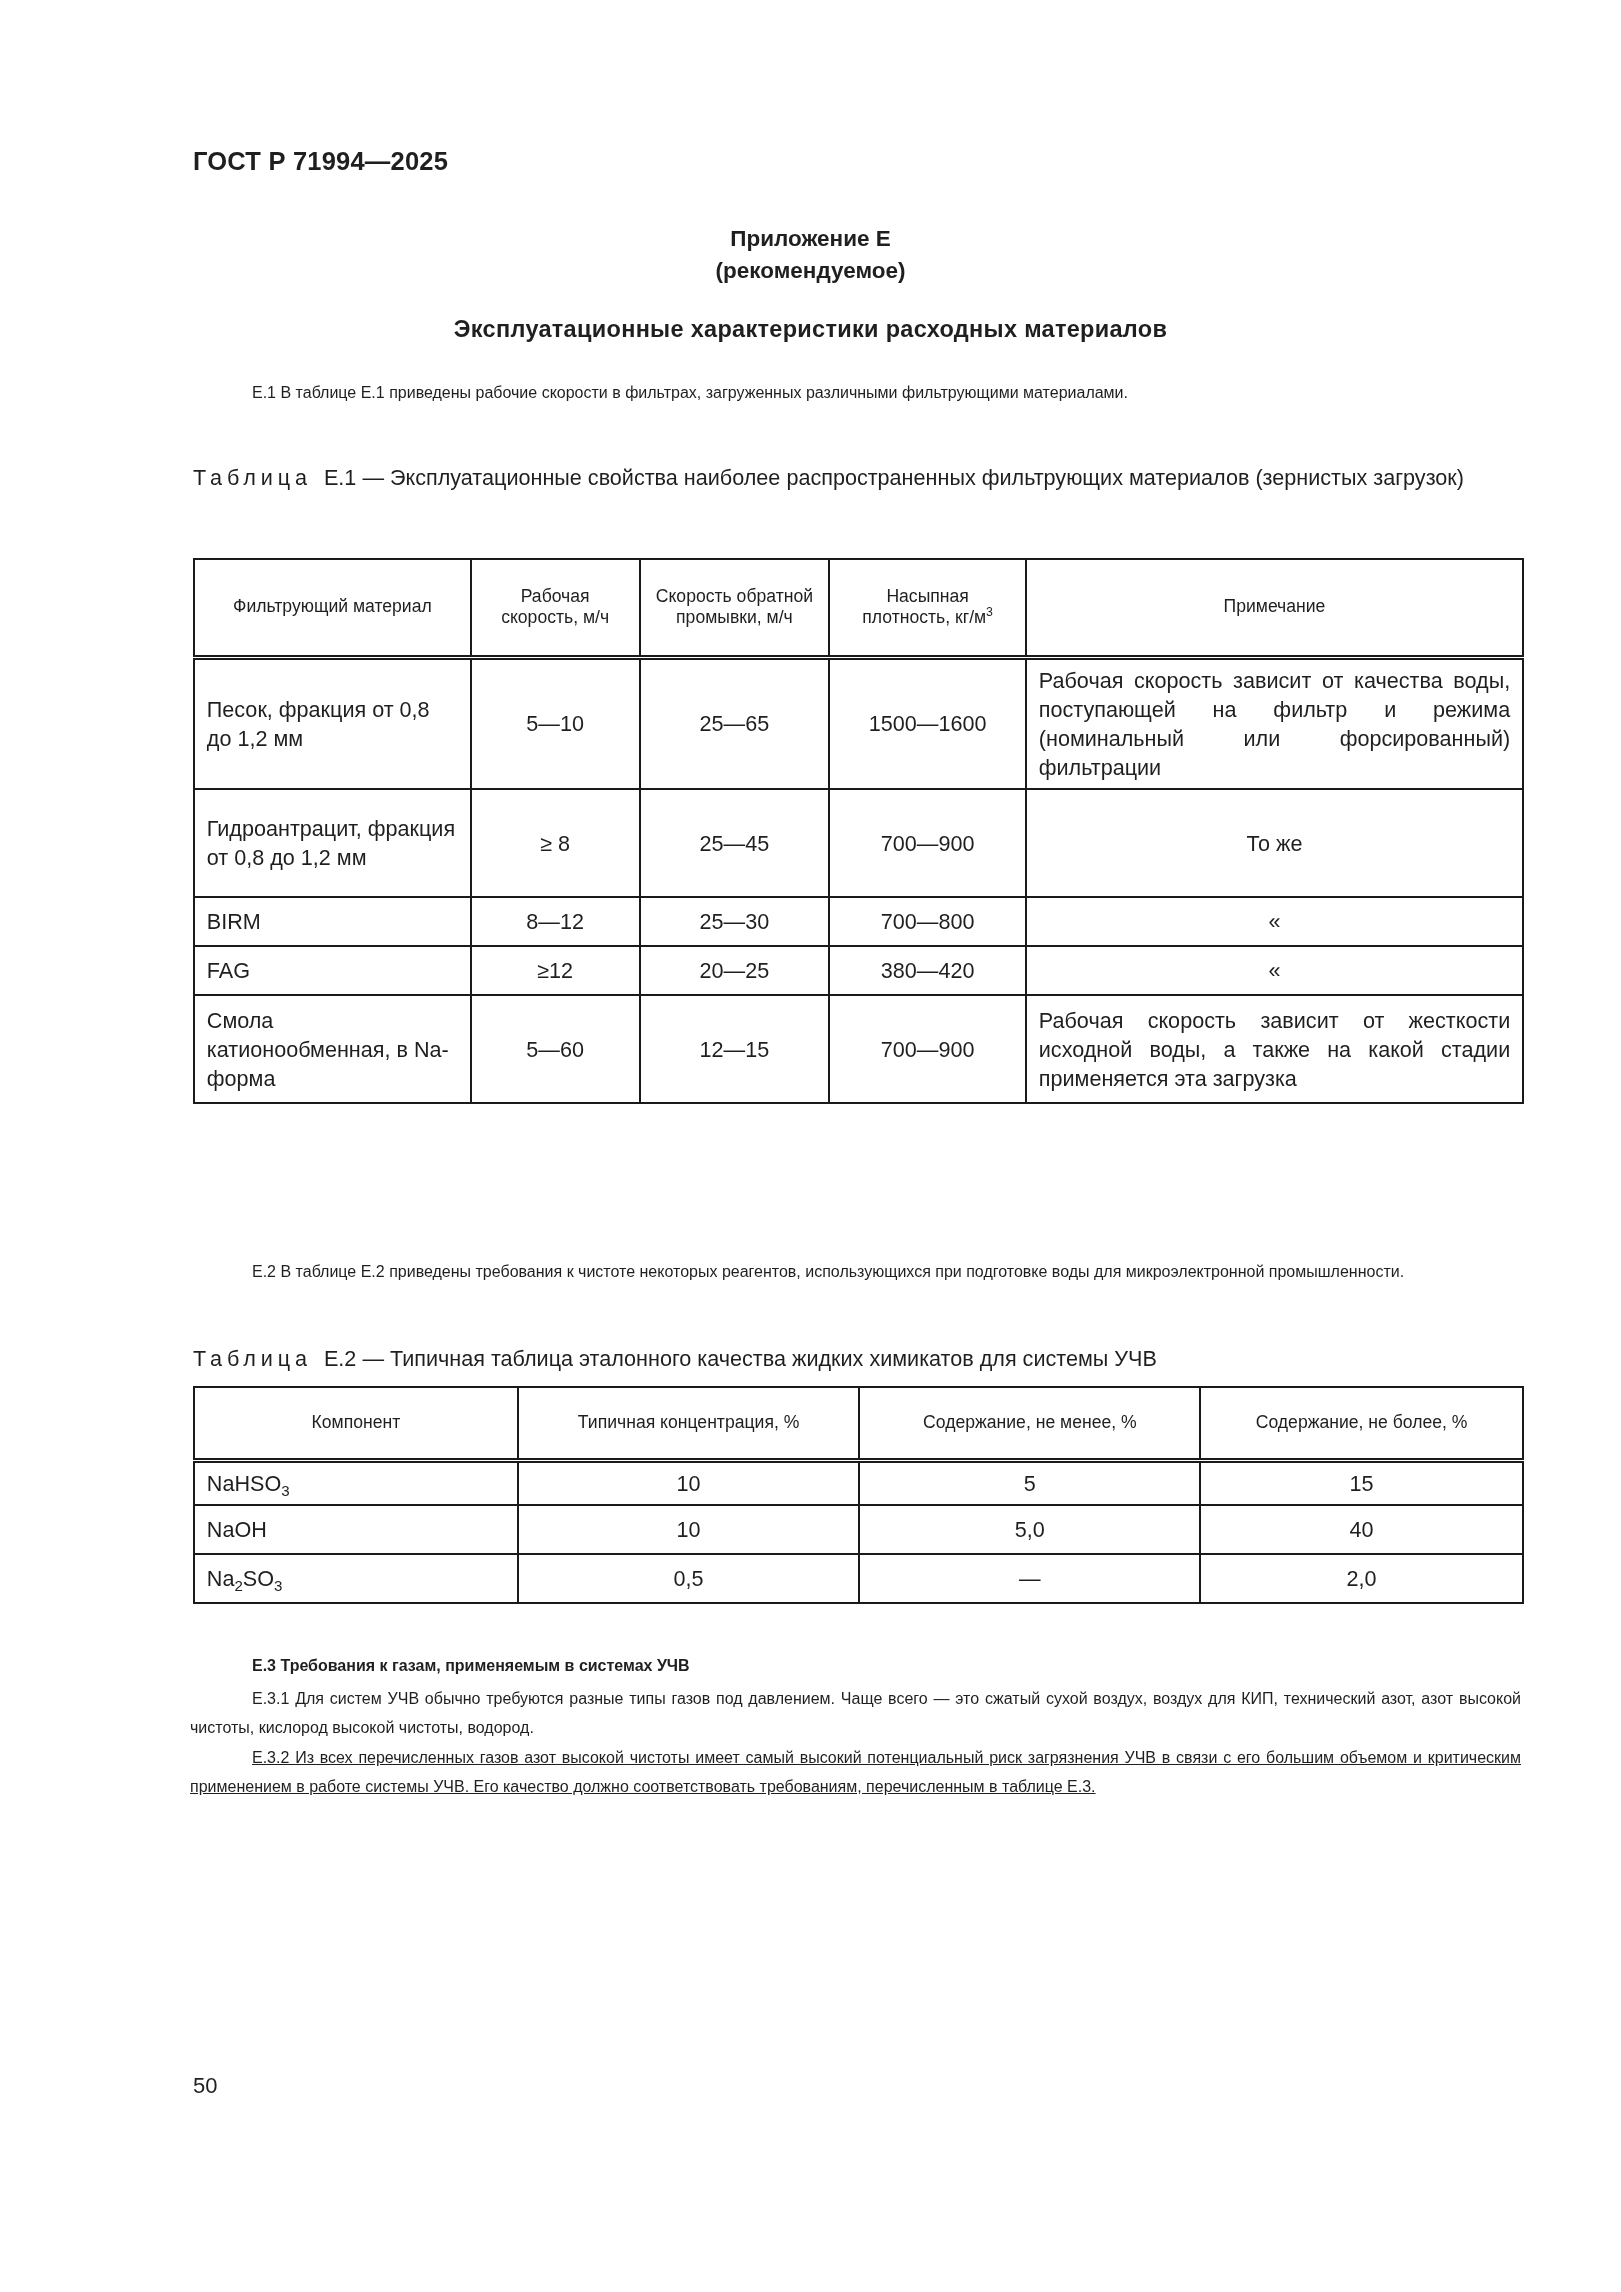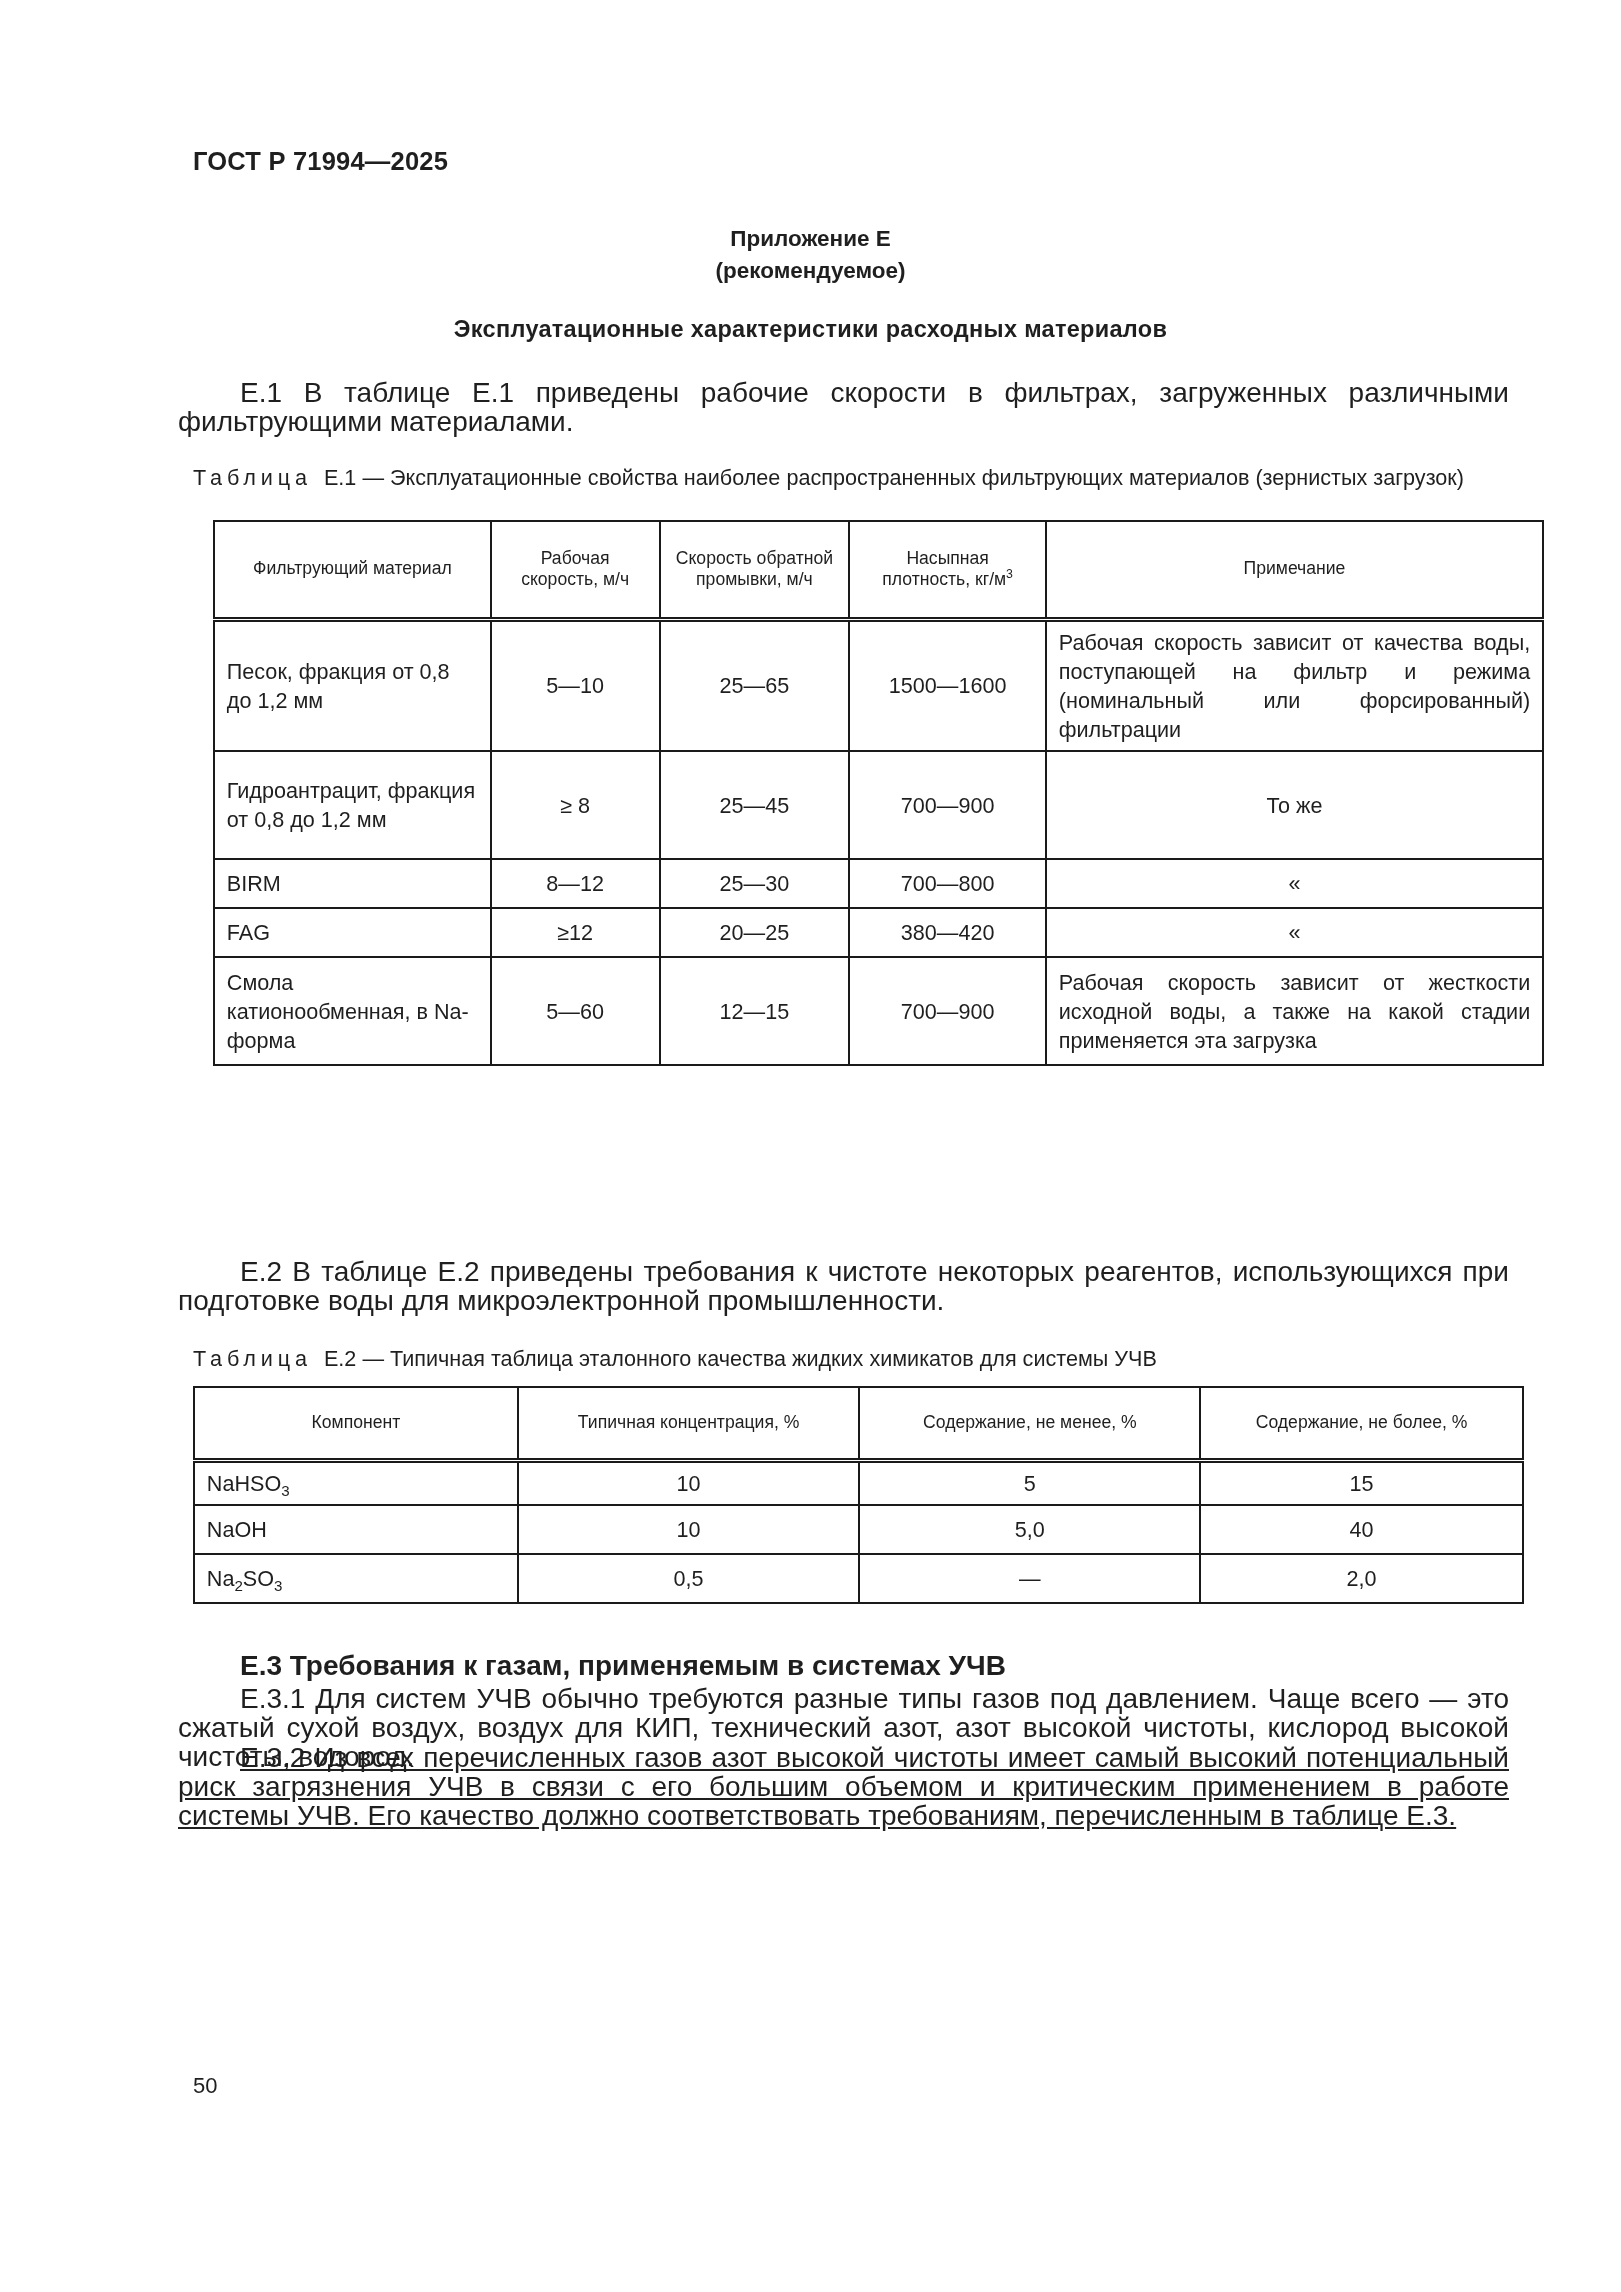--- a/index.html
+++ b/index.html
@@ -7,21 +7,21 @@
     width: 1621px; height: 2293px; position: relative; overflow: hidden;
     font-family: "Liberation Sans", sans-serif; color: #1f1f1f;
   }
   .abs { position: absolute; }
   .doc-header { left: 193px; top: 147px; font-size: 25.5px; font-weight: bold; letter-spacing: 0.2px; }
   .center-block { left: 0; width: 1621px; text-align: center; }
   .annex-title { top: 223px; font-size: 22.5px; font-weight: bold; line-height: 31px; text-align: center; }
   .annex-sub { top: 255px; font-size: 22.5px; font-weight: bold; line-height: 31px; }
   .main-heading { top: 316px; font-size: 23.5px; font-weight: bold; letter-spacing: 0.3px; }
   .para {
-    left: 178px; width: 1331px; font-size: 28px; line-height: 29px; text-align: justify;
+    left: 190px; width: 1331px; font-size: 16px; line-height: 29px; text-align: justify;
   }
   .para .indent { display: inline-block; width: 62px; }
   .caption { left: 193px; width: 1331px; font-size: 21.6px; line-height: 29px; text-align: justify; }
   .spaced { letter-spacing: 4.9px; }
 
   table.gtable {
     position: absolute; left: 193px; width: 1331px; border-collapse: collapse;
     font-family: "Liberation Sans", sans-serif; color: #1f1f1f;
     border: 2.9px solid #1a1a1a;
   }
@@ -50,21 +50,21 @@
 
 <div class="abs para" style="top:378px;">
   <span class="indent"></span><span>Е.1 В таблице Е.1 приведены рабочие скорости в фильтрах, загруженных различными фильтрующими материалами.</span>
 </div>
 
 <div class="abs caption" style="top:463px;">
   <span class="spaced">Таблица</span>&nbsp;
   <span>Е.1 — Эксплуатационные свойства наиболее распространенных фильтрующих материалов (зернистых загрузок)</span>
 </div>
 
-<table class="gtable" style="top:520px;margin-left:20px;">
+<table class="gtable" style="top:558px;">
   <colgroup>
     <col style="width:277px">
       <col style="width:169px">
       <col style="width:190px">
       <col style="width:197px">
       <col style="width:498px">
   </colgroup>
   <thead>
     <tr style="height:98px;">
       <th>Фильтрующий материал</th>

